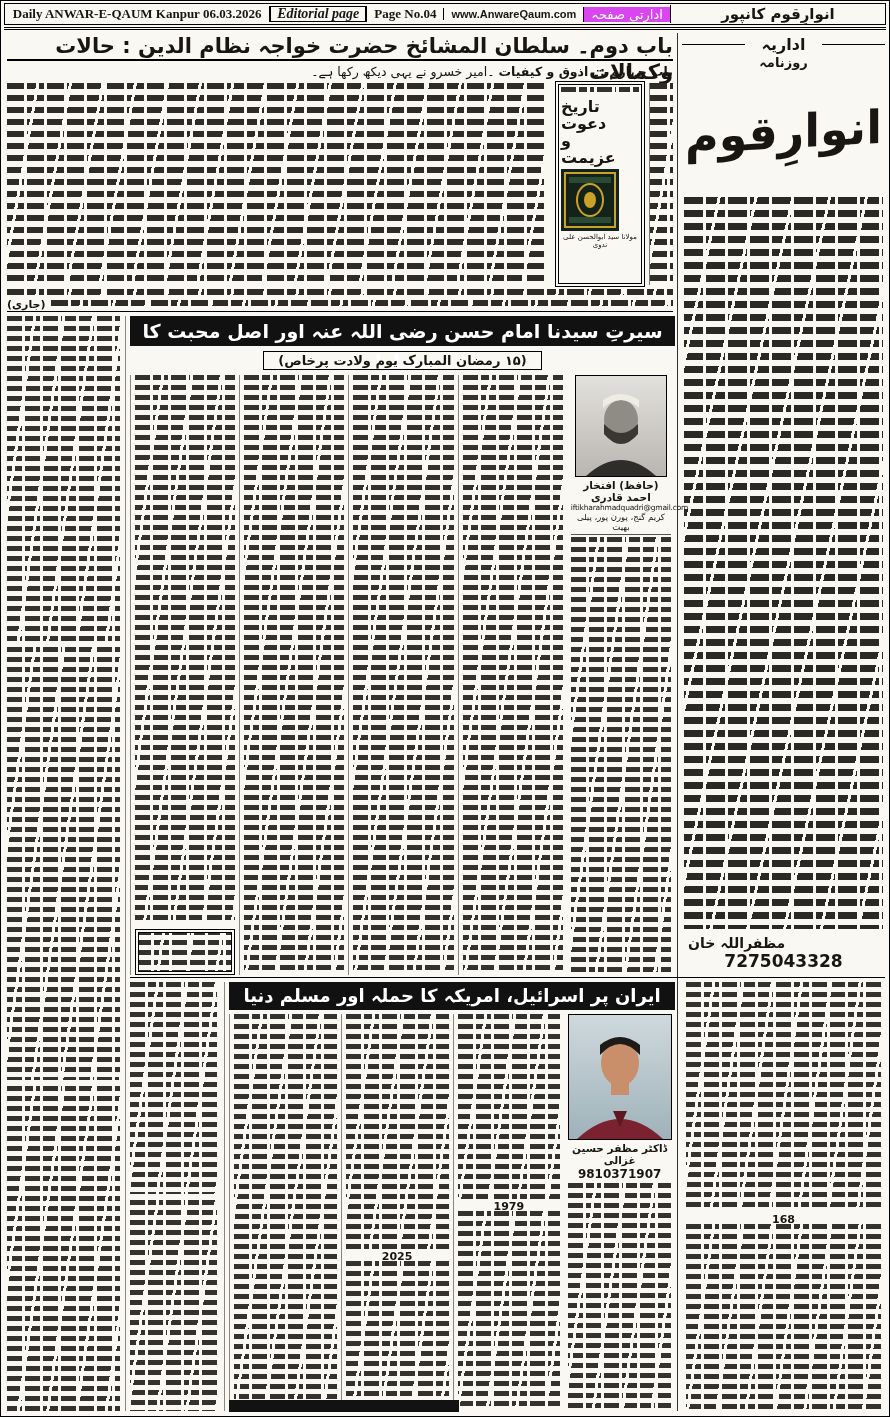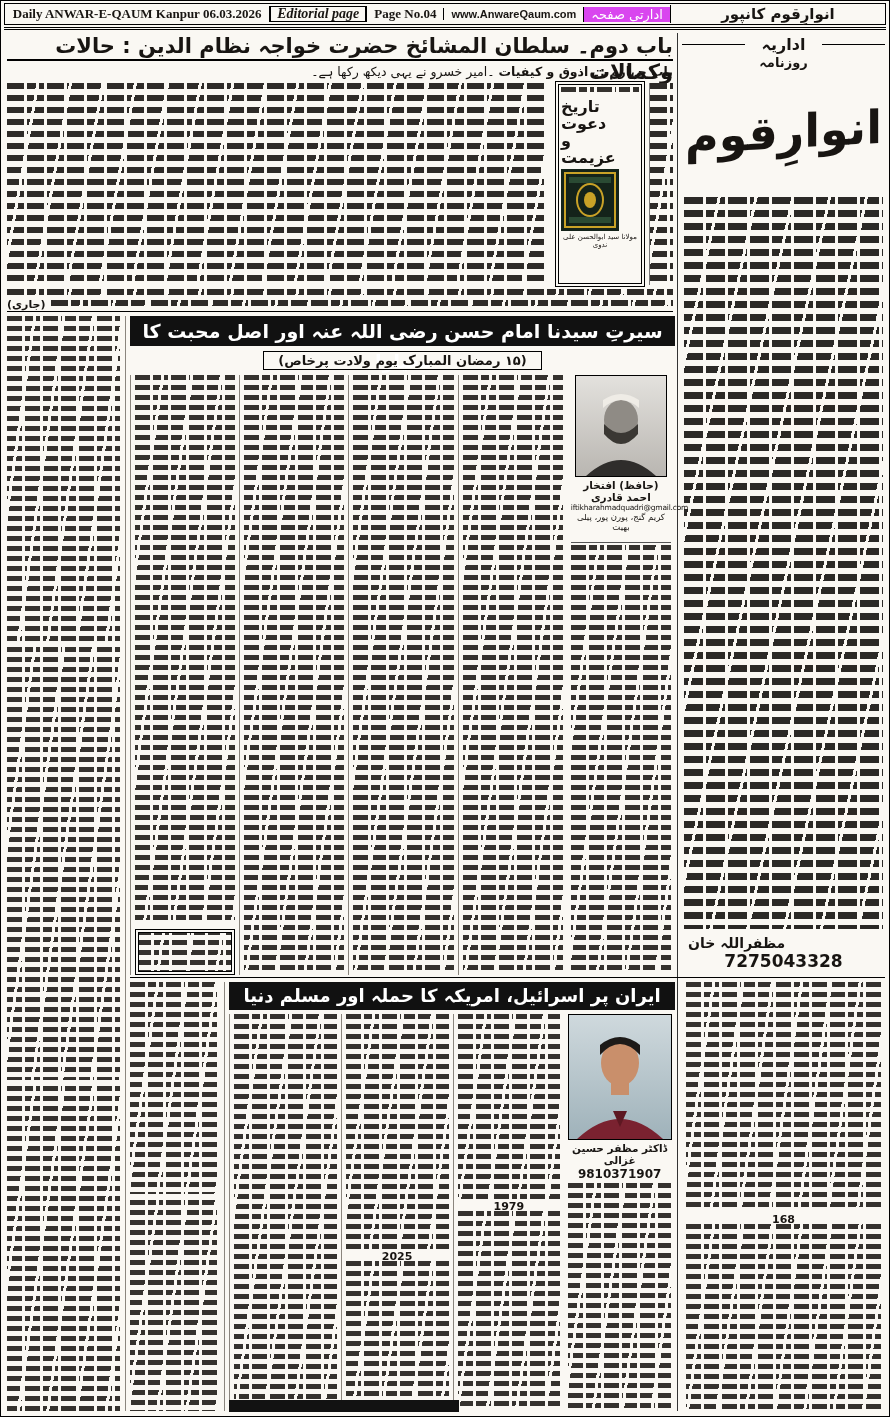--- a/index.html
+++ b/index.html
@@ -74,21 +74,21 @@
   
   .blackbar { background:#111; color:#fff; text-align:center; font-weight:bold; direction:rtl; }
   .sub-wrap { text-align:center; margin-top:4px; }
   .sub-box { display:inline-block; border:1.5px solid #000; padding:1px 14px; font-size:13px; font-weight:bold; direction:rtl; }
   .cols { display:flex; direction:rtl; }
   .col { flex:1; padding:0 4px; display:flex; flex-direction:column; min-width:0; }
   .col + .col { border-left:1px solid #8a857d; }
   .photo-frame { border:1px solid #000; align-self:center; line-height:0; }
   .cap-name { font-size:10.5px; font-weight:bold; text-align:center; direction:rtl; margin-top:2px; }
   .cap-email { font-size:7.5px; text-align:center; direction:ltr; letter-spacing:-0.2px; }
-  .cap-addr { font-size:8.5px; text-align:center; direction:rtl; border-bottom:1px solid #555; padding-bottom:10px; margin-bottom:2px; }
+  .cap-addr { font-size:8.5px; text-align:center; direction:rtl; border-bottom:1px solid #555; padding-bottom:2px; margin-bottom:2px; }
   .cap-phone { font-size:12px; font-weight:bold; text-align:center; direction:ltr; margin:1px 0 2px; }
   .note-box { border:1px solid #000; box-shadow:inset 0 0 0 2px #faf8f3, inset 0 0 0 3px #000; padding:5px; height:46px; margin-top:4px; }
   .chip-line { text-align:center; height:12px; line-height:12px; }
   .chip { font-weight:bold; font-size:11px; background:#faf8f3; padding:0 3px; direction:ltr; }
   .vline { border-left:1px solid #333; width:0; }
   .footer-bar { background:#121212; }
 </style>
 </head>
 <body>
 

